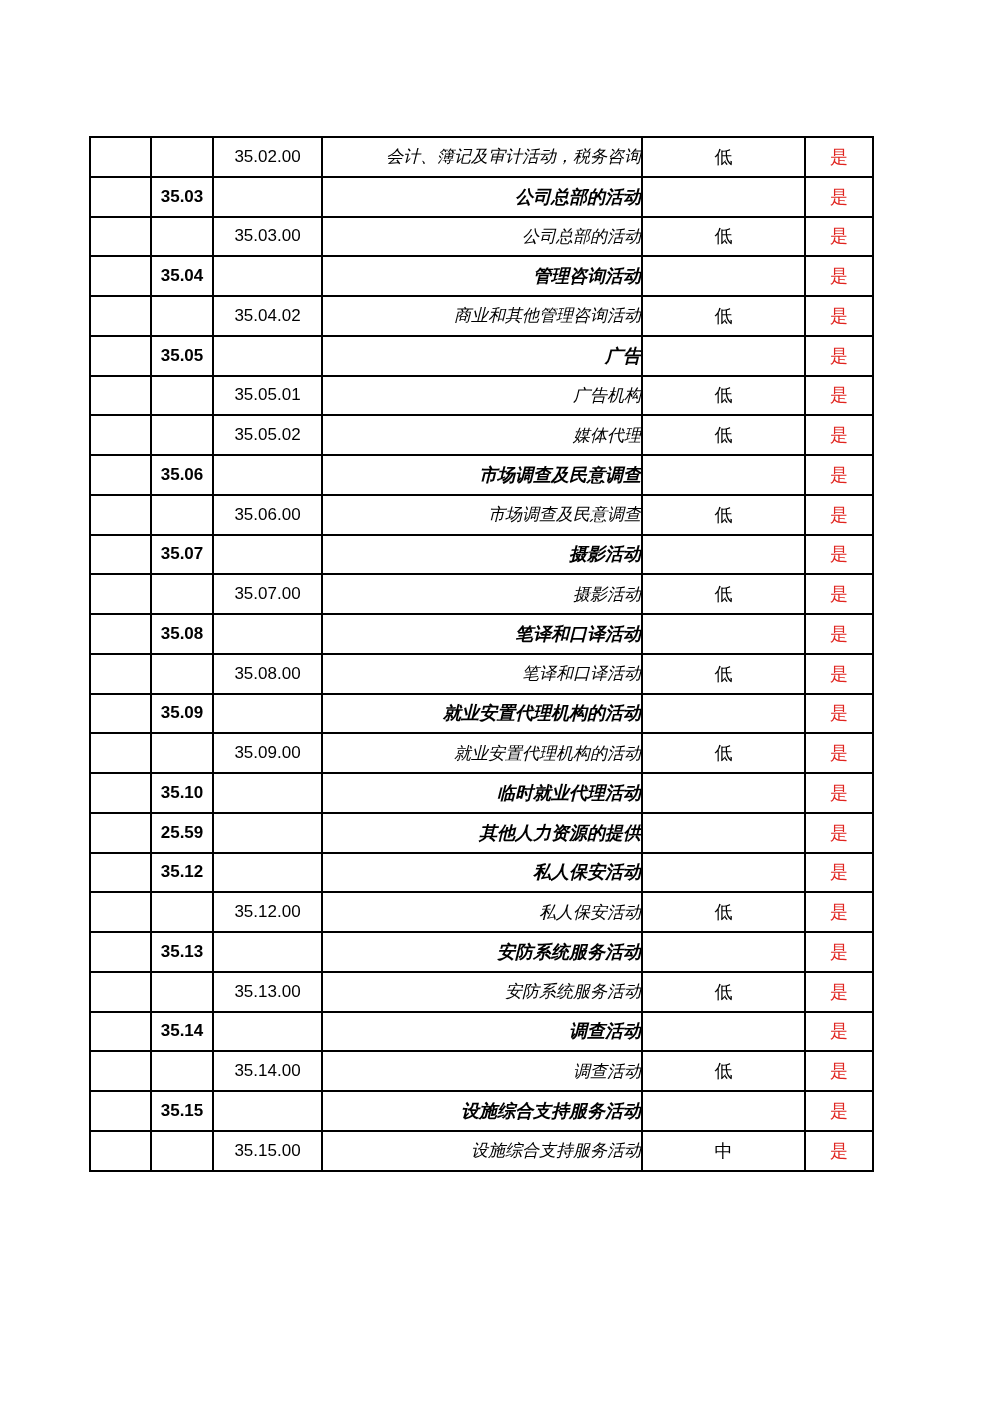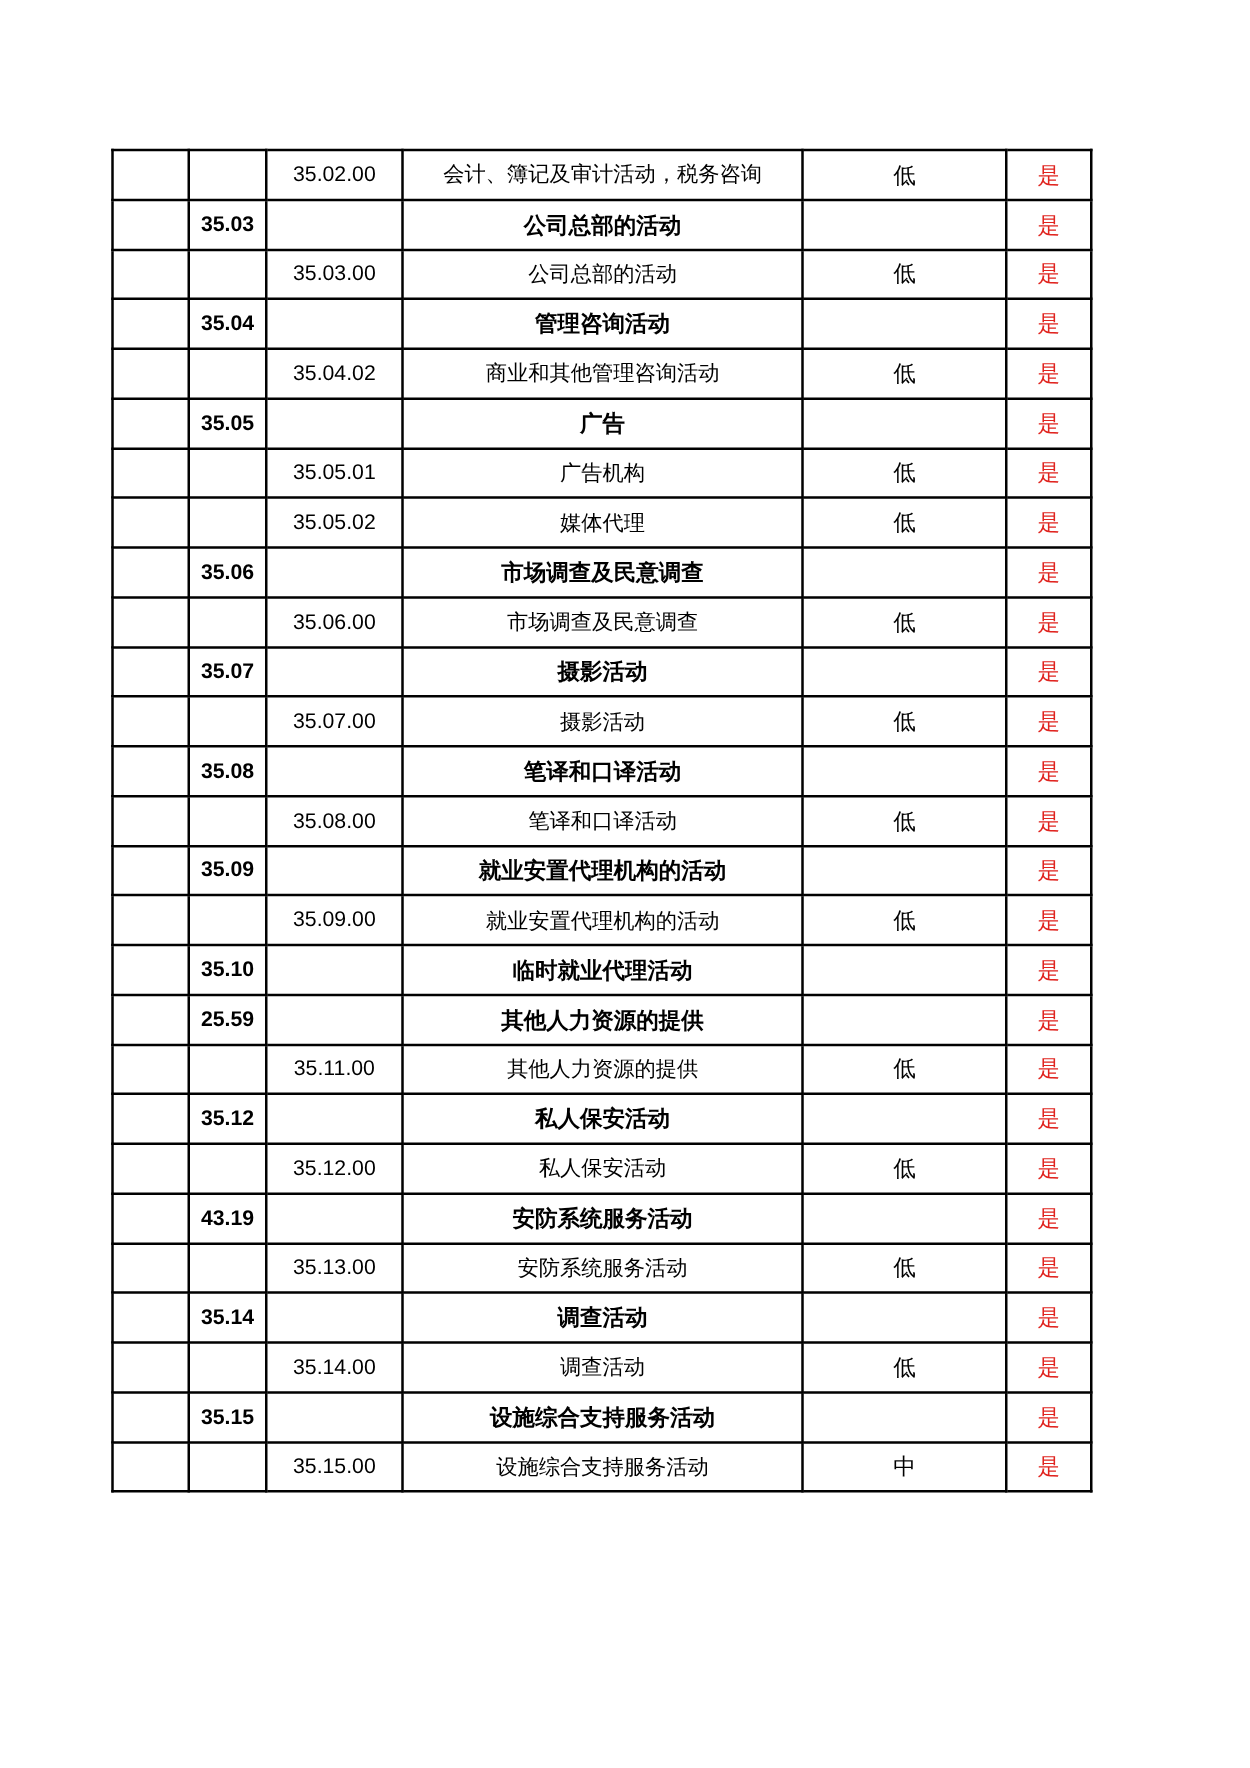--- a/index.html
+++ b/index.html
@@ -10,21 +10,21 @@
   body {
     width: 1000px;
     height: 1414px;
     position: relative;
     font-family: "Liberation Sans", sans-serif;
     color: #000000;
   }
   .sheet {
     position: absolute;
     left: 89px;
-    top: 119px;
+    top: 136px;
   }
   table.grid {
     border-collapse: collapse;
     table-layout: fixed;
     width: 771px;
   }
   table.grid tr {
     height: 39.76px;
   }
   table.grid td {
@@ -43,24 +43,25 @@
     font-size: 17px;
   }
   td.c2 {
     width: 107px;
     text-align: center;
     font-family: "Liberation Sans", sans-serif;
     font-size: 17px;
   }
   td.c3 {
     width: 318px;
-    text-align: center;
+    text-align: right;
     padding-left: 5px;
     font-family: "Liberation Serif", serif;
     font-size: 17px;
+    font-style: italic;
   }
   tr.group td.c3 {
     font-family: "Liberation Sans", sans-serif;
     font-weight: bold;
     font-size: 18px;
   }
   td.c4 {
     width: 161px;
     text-align: center;
     font-family: "Liberation Serif", serif;
@@ -220,47 +221,39 @@
           <td class="c5">是</td>
         </tr>
         <tr class="group">
           <td class="c0"></td>
           <td class="c1">25.59</td>
           <td class="c2"></td>
           <td class="c3">其他人力资源的提供</td>
           <td class="c4"></td>
           <td class="c5">是</td>
         </tr>
-        <tr>
-          <td class="c0"></td>
-          <td class="c1"></td>
-          <td class="c2">35.11.00</td>
-          <td class="c3">其他人力资源的提供</td>
-          <td class="c4">低</td>
-          <td class="c5">是</td>
-        </tr>
         <tr class="group">
           <td class="c0"></td>
           <td class="c1">35.12</td>
           <td class="c2"></td>
           <td class="c3">私人保安活动</td>
           <td class="c4"></td>
           <td class="c5">是</td>
         </tr>
         <tr>
           <td class="c0"></td>
           <td class="c1"></td>
           <td class="c2">35.12.00</td>
           <td class="c3">私人保安活动</td>
           <td class="c4">低</td>
           <td class="c5">是</td>
         </tr>
         <tr class="group">
           <td class="c0"></td>
-          <td class="c1">43.19</td>
+          <td class="c1">35.13</td>
           <td class="c2"></td>
           <td class="c3">安防系统服务活动</td>
           <td class="c4"></td>
           <td class="c5">是</td>
         </tr>
         <tr>
           <td class="c0"></td>
           <td class="c1"></td>
           <td class="c2">35.13.00</td>
           <td class="c3">安防系统服务活动</td>

